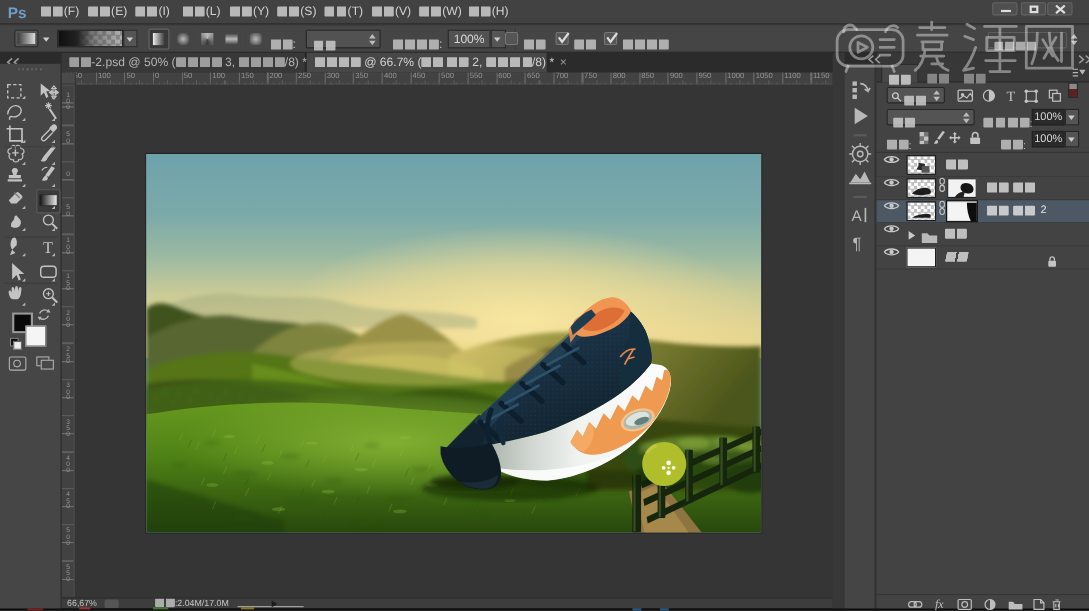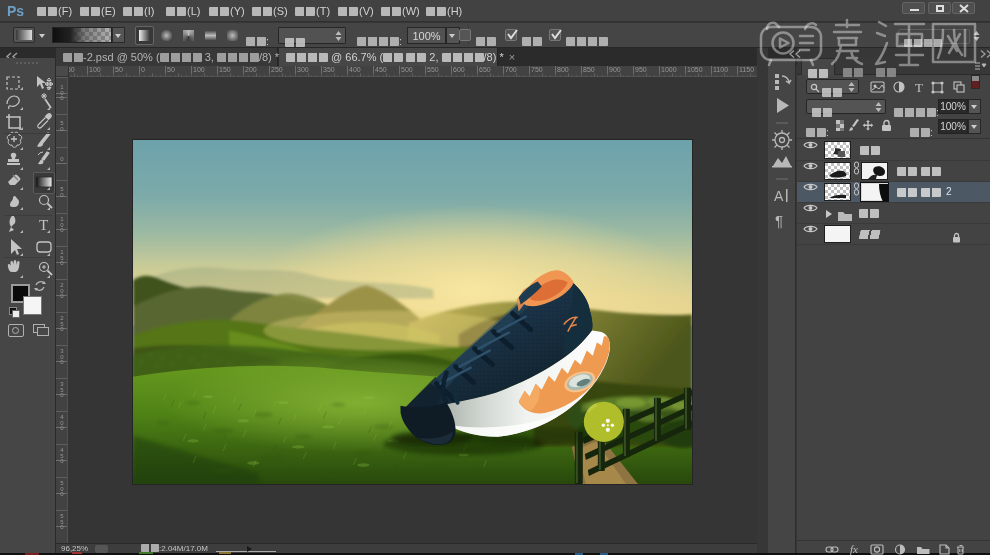--- a/index.html
+++ b/index.html
@@ -392,21 +392,21 @@
 <g fill="#ffffff" opacity="0.92">
 <circle cx="474" cy="280" r="2.1"></circle>
         <circle cx="474" cy="289" r="2.1"></circle>
 <circle cx="469.5" cy="284.5" r="1.7"></circle>
         <circle cx="478.5" cy="284.5" r="1.7"></circle>
 <circle cx="474" cy="284.5" r="1.1"></circle>
 </g>
 </svg>
 </div>
 <div class="ab" style="left:56px;top:543px;width:701px;height:10px;background:#3d3d3d;border-top:1px solid #2a2a2a;overflow:hidden">
-    <span class="ab" style="left:5px;top:0;font-size:8px;color:#c4c4c4;border-bottom:1px solid #aaa">96,25%</span>
+    <span class="ab" style="left:5px;top:0;font-size:8px;color:#c4c4c4;border-bottom:1px solid #aaa">66,67%</span>
     <div class="ab" style="left:39px;top:1px;width:13px;height:8px;background:#555;border-radius:2px"></div>
     <span class="ab" style="left:85px;top:0;font-size:8px;color:#c4c4c4"><span class="zh9" style="width:18px;color:#c4c4c4"></span>:2.04M/17.0M</span>
     <div class="ab" style="left:160px;top:7px;width:60px;height:1px;background:#aaa"></div>
     <div class="ab" style="left:191px;top:2px;border-top:3px solid transparent;border-bottom:3px solid transparent;border-left:5px solid #1a1a1a"></div>
   </div>
 <div class="ab" style="left:0;top:553px;width:990px;height:2px;background:#101010"></div>
 <div class="ab" style="left:25px;top:553px;width:14px;height:2px;background:#7a1f1f"></div>
 <div class="ab" style="left:72px;top:552px;width:10px;height:2px;background:#a03030"></div>
 <div class="ab" style="left:139px;top:552px;width:14px;height:2px;background:#3f7a2a"></div>
 <div class="ab" style="left:219px;top:552px;width:12px;height:2px;background:#8a7430"></div>

